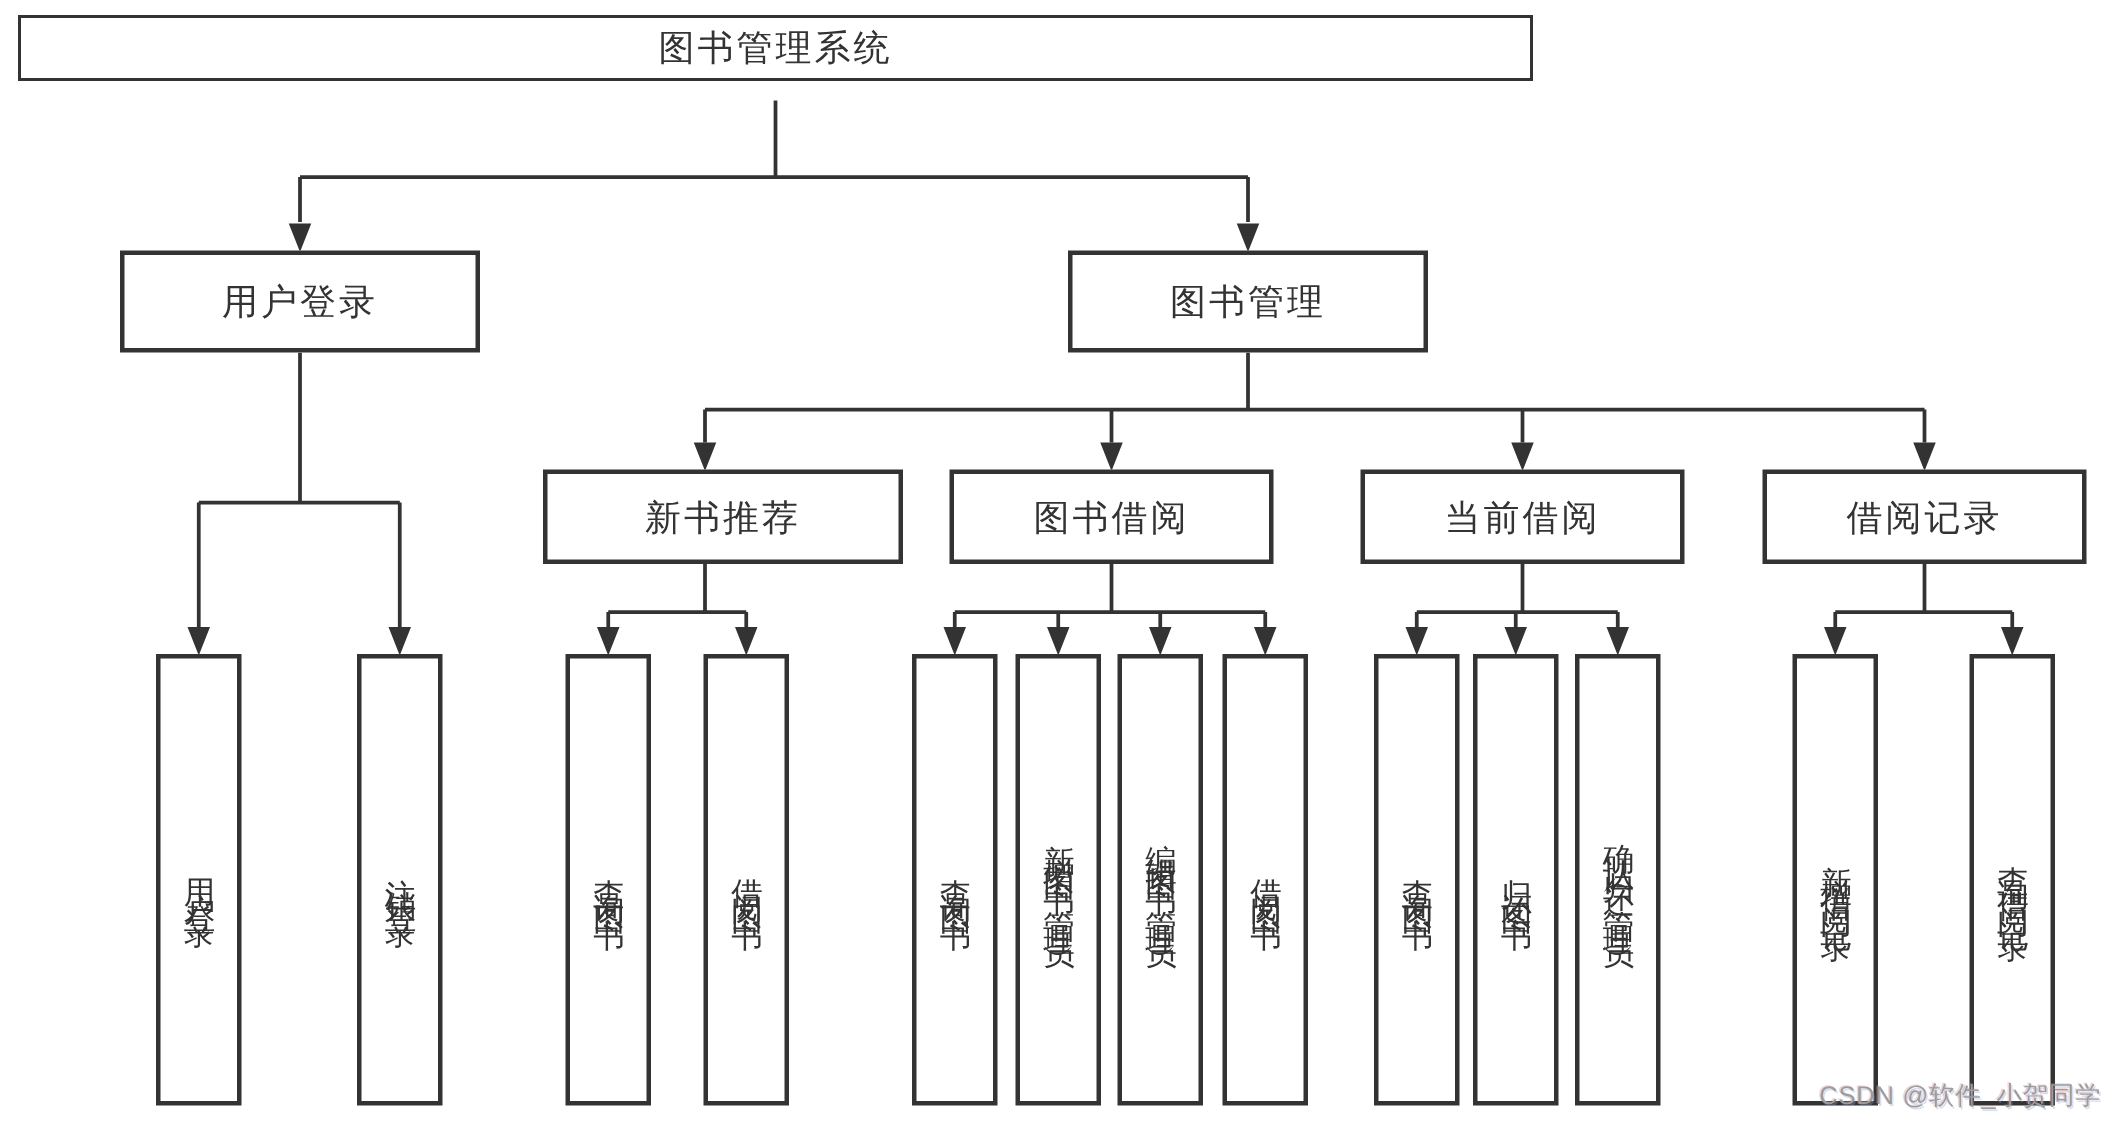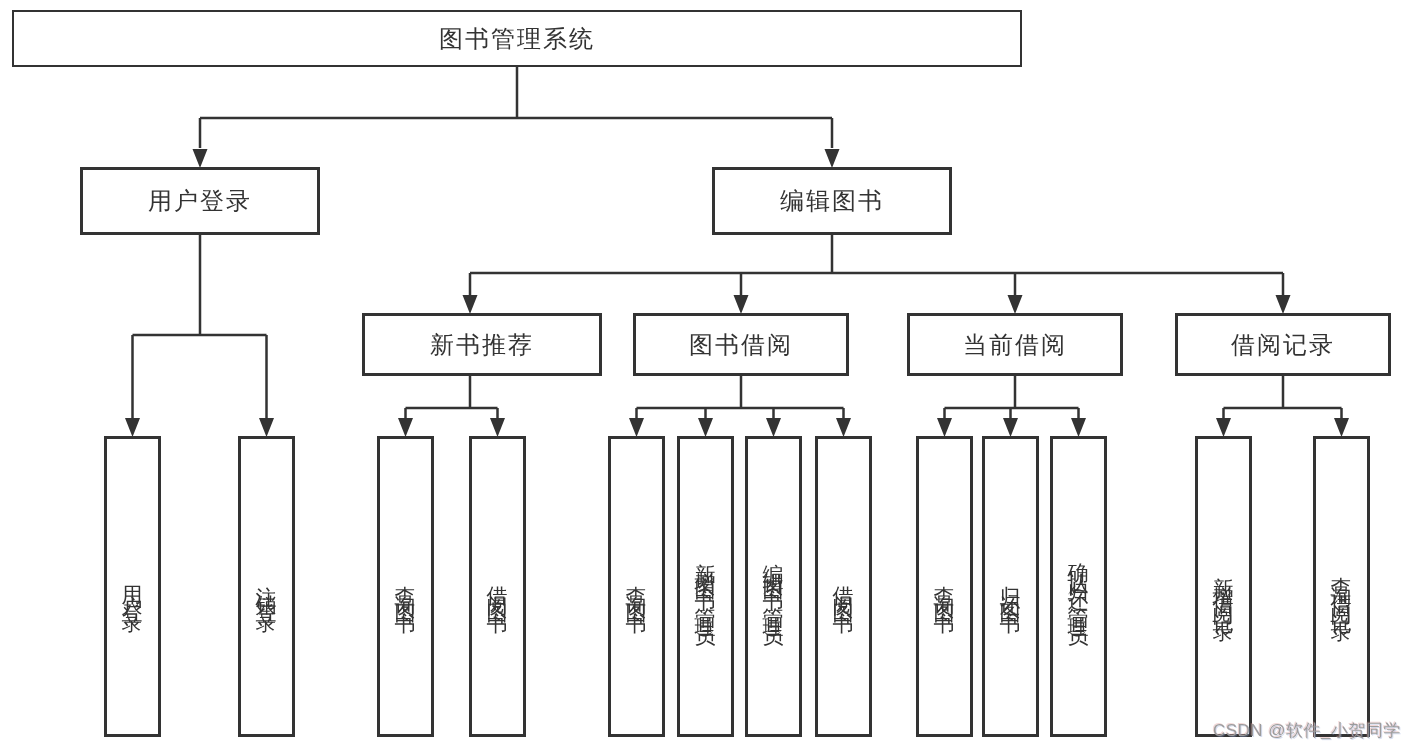--- a/index.html
+++ b/index.html
@@ -16,21 +16,21 @@
   .connector{stroke:var(--line); stroke-width:2.5; fill:none;}
   .arrowhead{fill:var(--line); stroke:none;}
 
   .box{
     position:absolute; z-index:1; box-sizing:border-box;
     background:var(--box-bg); border:3px solid var(--line);
     display:flex; align-items:center; justify-content:center;
     color:var(--text);
   }
   .hbox{font-size:24px; letter-spacing:2px; white-space:nowrap;}
-  .root{left:12px; top:10px; width:1010px; height:57px; border-width:2.5px;}
+  .root{left:12px; top:10px; width:1010px; height:44px; border-width:2.5px;}
 
   #user-login   {left:80px;  top:167px; width:240px; height:68px;}
   #book-mgmt    {left:712px; top:167px; width:240px; height:68px;}
 
   #new-book     {left:362px;  top:313px; width:240px; height:63px;}
   #book-borrow  {left:633px;  top:313px; width:216px; height:63px;}
   #current-bor  {left:907px;  top:313px; width:216px; height:63px;}
   #borrow-rec   {left:1175px; top:313px; width:216px; height:63px;}
 
   .leaf{top:436px; width:57px; height:301px;}
@@ -90,21 +90,21 @@
   </svg>
 
   <div class="box hbox root">
     <span>图书管理系统</span>
   </div>
 
   <div class="box hbox" id="user-login">
     <span>用户登录</span>
   </div>
   <div class="box hbox" id="book-mgmt">
-    <span>编辑图书</span>
+    <span>图书管理</span>
   </div>
 
   <div class="box hbox" id="new-book">
     <span>新书推荐</span>
   </div>
   <div class="box hbox" id="book-borrow">
     <span>图书借阅</span>
   </div>
   <div class="box hbox" id="current-bor">
     <span>当前借阅</span>

